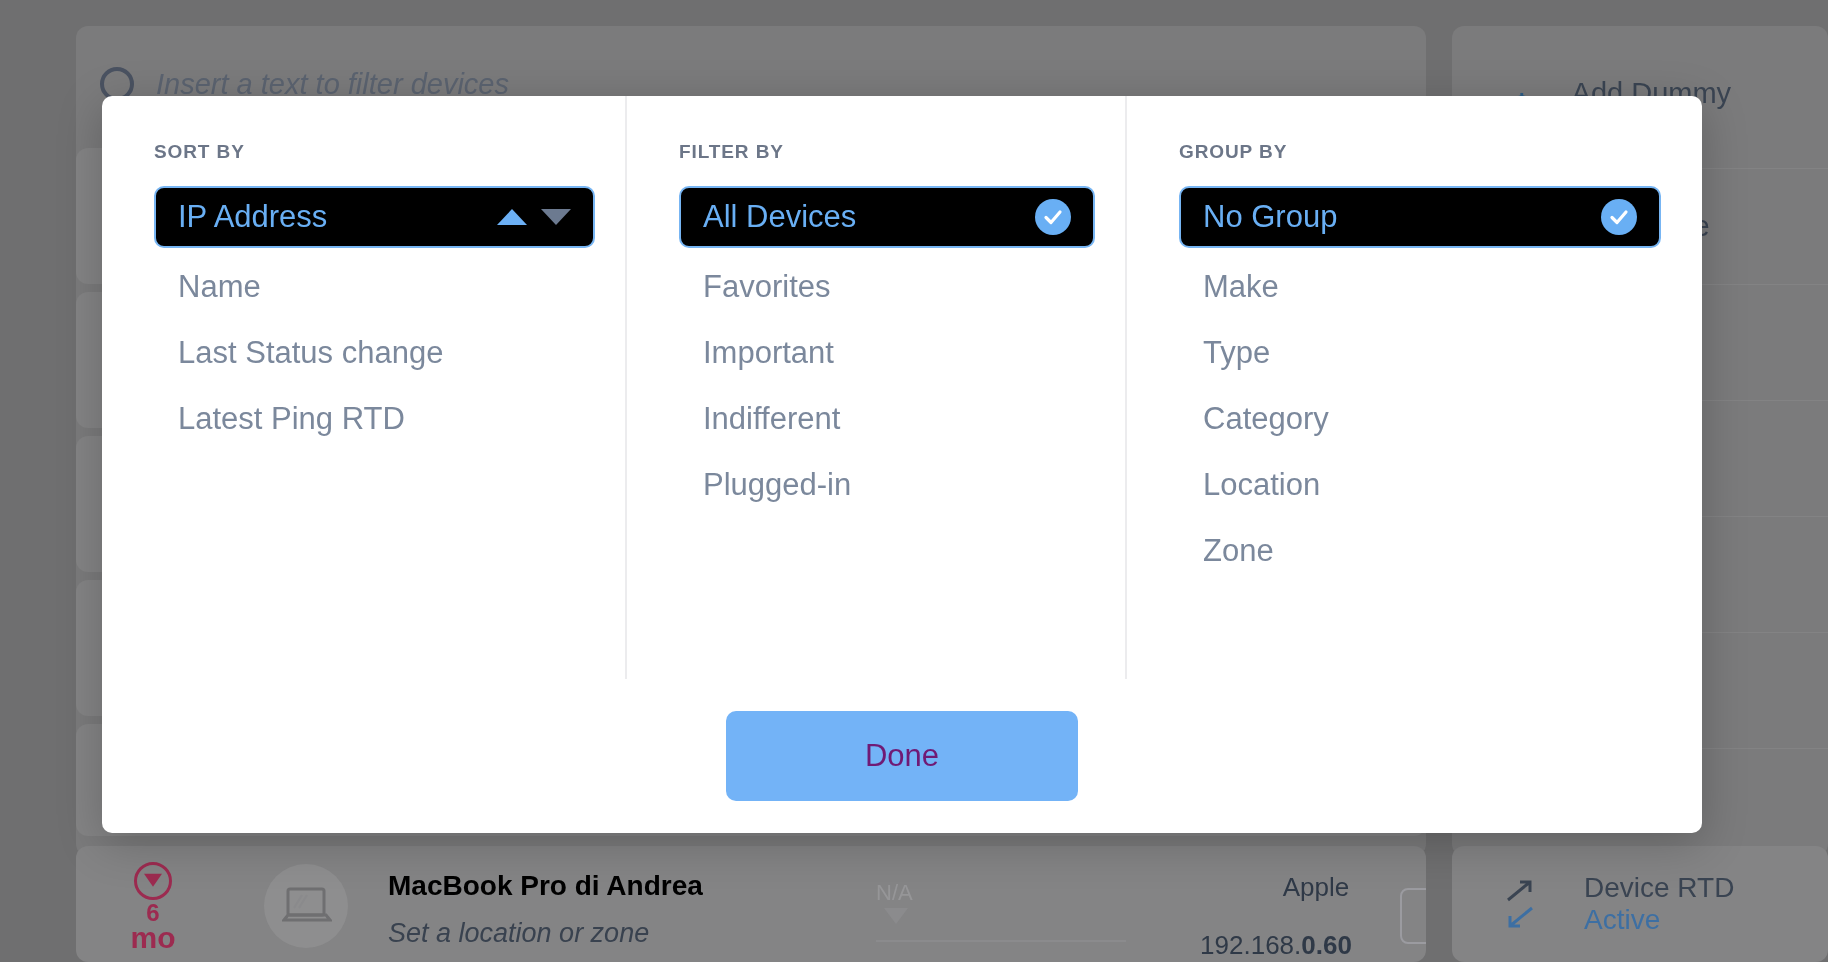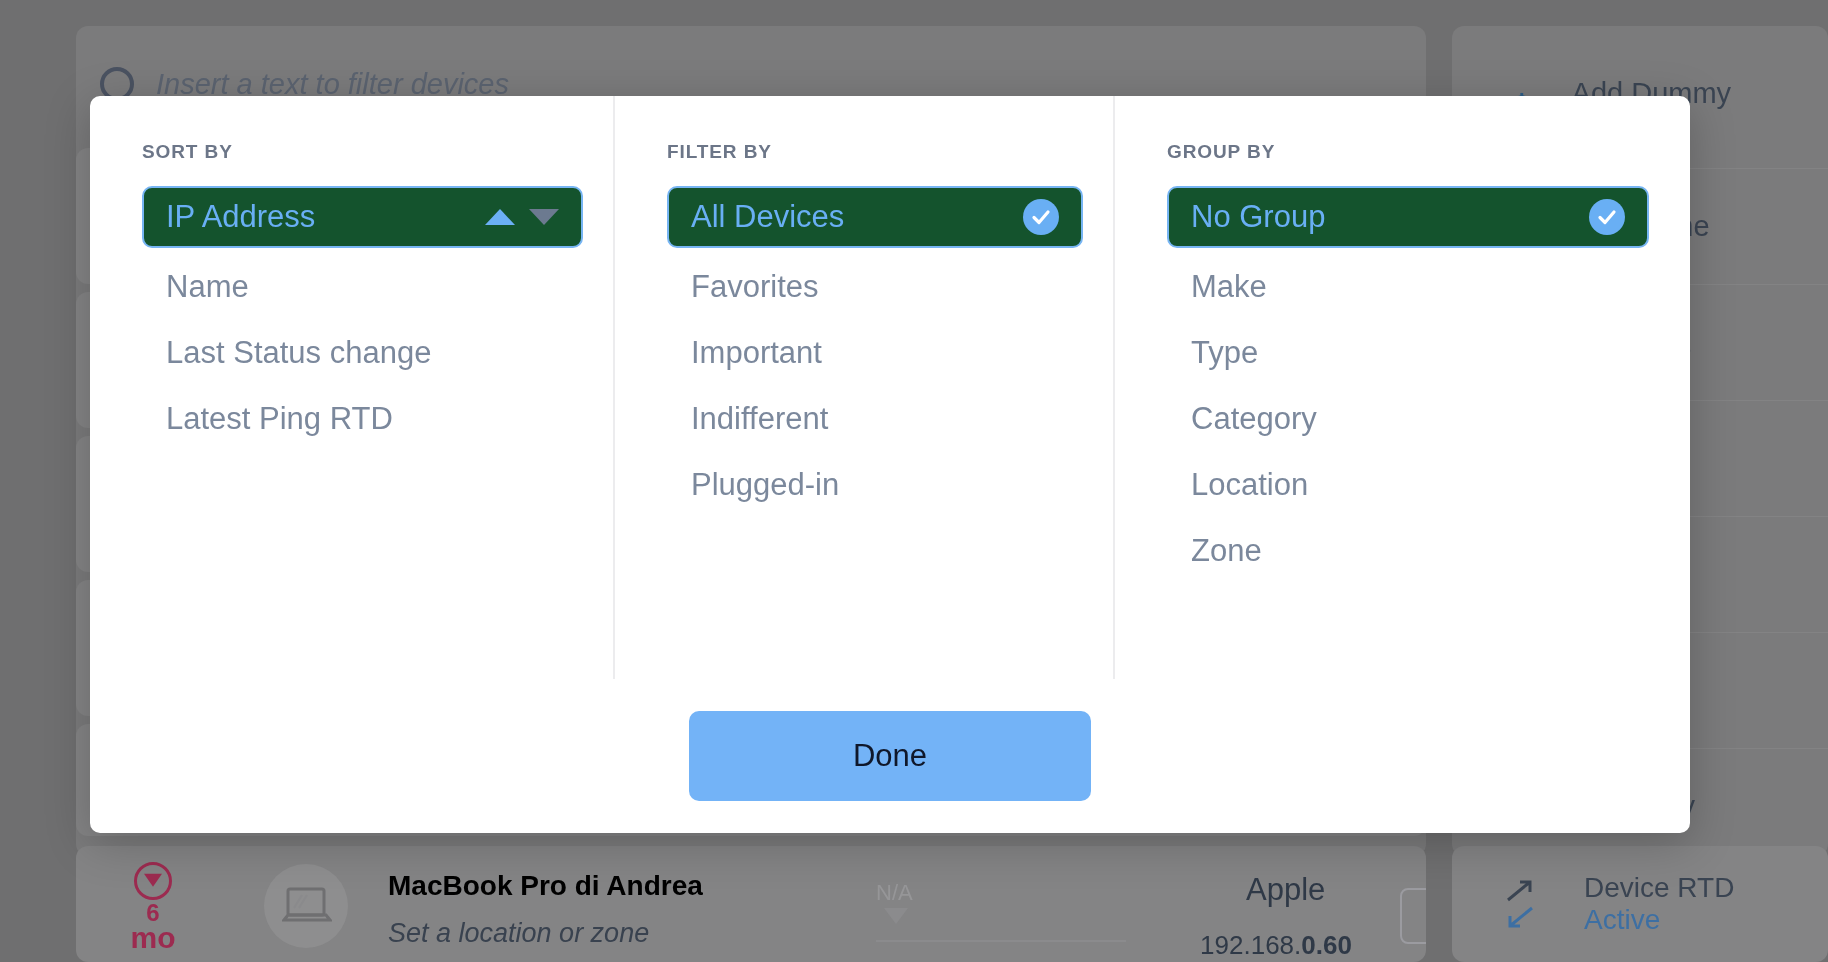--- a/index.html
+++ b/index.html
@@ -86,22 +86,22 @@
   #bg-na-caret {
     position: absolute; left: 808px; top: 62px;
     border-left: 12px solid transparent; border-right: 12px solid transparent;
     border-top: 16px solid #8b8b8d;
   }
   #bg-na-line {
     position: absolute; left: 800px; top: 94px; width: 250px; height: 2px;
     background: #8b8b8d;
   }
   #bg-make {
-    position: absolute; left: 1170px; top: 26px; width: 140px; text-align: left;
-    font-size: 31px; color: #2f3947;
+    position: absolute; left: 1170px; top: 26px; width: 140px; text-align: center;
+    font-size: 26px; color: #2f3947;
   }
   #bg-ip {
     position: absolute; left: 1090px; top: 84px; width: 220px; text-align: center;
     font-size: 26px; color: #2f3947;
   }
   #bg-ip b { font-weight: bold; }
   #bg-checkbox {
     position: absolute; left: 1324px; top: 42px;
     width: 48px; height: 56px; border: 2px solid #9b9ba0; border-radius: 8px;
   }
@@ -122,21 +122,21 @@
     position: absolute; left: 1452px; top: 846px; width: 376px; height: 116px;
     background: #848485; border-radius: 12px;
     display: flex; align-items: center; padding-left: 46px; gap: 40px;
   }
   #bg-rtd-text .l1 { font-size: 28px; color: #3a4452; }
   #bg-rtd-text .l2 { font-size: 28px; color: #3d6fa3; }
 
   
   #modal {
     position: absolute;
-    left: 90px; top: 96px; width: 1600px; height: 737px;
+    left: 102px; top: 96px; width: 1600px; height: 737px;
     background: #ffffff;
     border-radius: 10px;
     box-shadow: 0 10px 46px rgba(0,0,0,0.22);
   }
   #modal-cols {
     position: absolute; left: 0; top: 0; width: 100%; height: 583px;
     display: flex;
   }
   .col { position: relative; padding: 0 0 0 0; }
   .col-1 { width: 523px; padding-left: 52px; padding-right: 30px; }
@@ -154,21 +154,21 @@
   .opt {
     margin-top: 23px;
     height: 62px;
     display: flex; align-items: center;
     font-size: 31px;
     color: #7b889c;
     padding-left: 22px;
     border-radius: 10px;
   }
   .opt.selected {
-    background: #14532d;
+    background: #000000;
     border: 2px solid #77b5f3;
     color: #69aff4;
     justify-content: space-between;
     padding-right: 22px;
   }
   .opt.plain { height: 54px; margin-top: 12px; padding-left: 24px; }
 
   .sort-arrows { display: flex; align-items: center; gap: 14px; }
   .caret-up {
     width: 0; height: 0;
@@ -187,24 +187,24 @@
     background: #69aff4;
     display: flex; align-items: center; justify-content: center;
   }
   .check-badge svg { display: block; }
 
   #done-wrap {
     position: absolute; left: 0; bottom: 0; width: 100%; height: 154px;
     display: flex; align-items: center; justify-content: center;
   }
   #done-button {
-    width: 402px; height: 90px;
+    width: 352px; height: 90px;
     background: #73b3f7;
     border: none; border-radius: 10px;
-    color: #0f172a; font-size: 31px;
+    color: #701a75; font-size: 31px;
     font-family: "Liberation Sans", sans-serif;
     cursor: pointer;
   }
 </style>
 </head>
 <body>
 
 <div id="bg">
 
   <div id="bg-main-panel">

